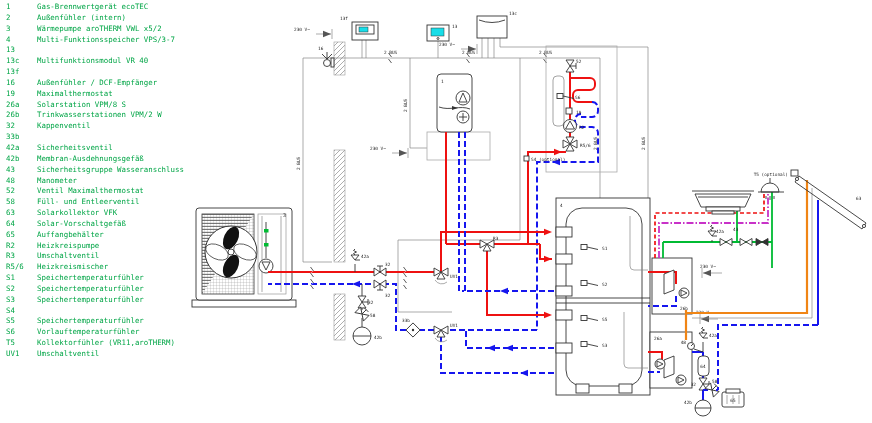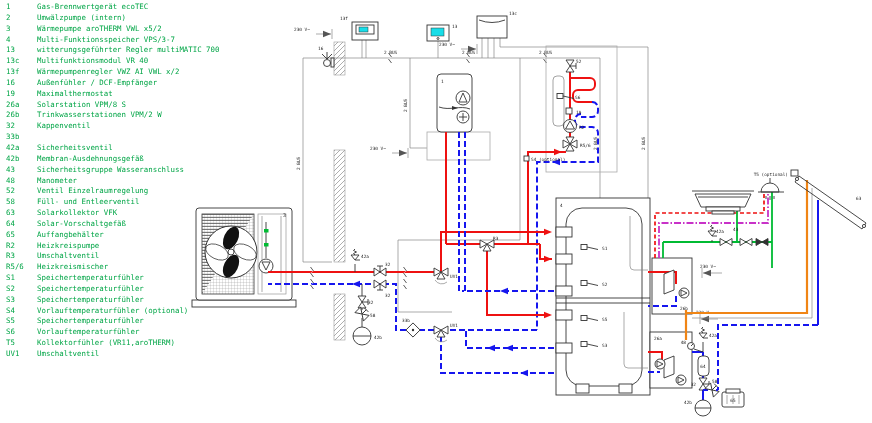--- a/index.html
+++ b/index.html
@@ -31,41 +31,39 @@
 
 <div id="stage">
 
   <div id="legend">
       <div class="legend-row">
         <span class="lkey">1</span>
         <span class="llabel">Gas-Brennwertgerät ecoTEC</span>
       </div>
       <div class="legend-row">
         <span class="lkey">2</span>
-        <span class="llabel">Umwälzpumpe (intern)</span>
+        <span class="llabel">Außenfühler (intern)</span>
       </div>
       <div class="legend-row">
         <span class="lkey">3</span>
         <span class="llabel">Wärmepumpe aroTHERM VWL x5/2</span>
       </div>
       <div class="legend-row">
         <span class="lkey">4</span>
         <span class="llabel">Multi-Funktionsspeicher VPS/3-7</span>
       </div>
       <div class="legend-row">
         <span class="lkey">13</span>
-        <span class="llabel">witterungsgeführter Regler multiMATIC 700</span>
       </div>
       <div class="legend-row">
         <span class="lkey">13c</span>
         <span class="llabel">Multifunktionsmodul VR 40</span>
       </div>
       <div class="legend-row">
         <span class="lkey">13f</span>
-        <span class="llabel">Wärmepumpenregler VWZ AI VWL x/2</span>
       </div>
       <div class="legend-row">
         <span class="lkey">16</span>
         <span class="llabel">Außenfühler / DCF-Empfänger</span>
       </div>
       <div class="legend-row">
         <span class="lkey">19</span>
         <span class="llabel">Maximalthermostat</span>
       </div>
       <div class="legend-row">
@@ -94,21 +92,21 @@
       <div class="legend-row">
         <span class="lkey">43</span>
         <span class="llabel">Sicherheitsgruppe Wasseranschluss</span>
       </div>
       <div class="legend-row">
         <span class="lkey">48</span>
         <span class="llabel">Manometer</span>
       </div>
       <div class="legend-row">
         <span class="lkey">52</span>
-        <span class="llabel">Ventil Einzelraumregelung</span>
+        <span class="llabel">Ventil Maximalthermostat</span>
       </div>
       <div class="legend-row">
         <span class="lkey">58</span>
         <span class="llabel">Füll- und Entleerventil</span>
       </div>
       <div class="legend-row">
         <span class="lkey">63</span>
         <span class="llabel">Solarkollektor VFK</span>
       </div>
       <div class="legend-row">
@@ -138,21 +136,20 @@
       <div class="legend-row">
         <span class="lkey">S2</span>
         <span class="llabel">Speichertemperaturfühler</span>
       </div>
       <div class="legend-row">
         <span class="lkey">S3</span>
         <span class="llabel">Speichertemperaturfühler</span>
       </div>
       <div class="legend-row">
         <span class="lkey">S4</span>
-        <span class="llabel">Vorlauftemperaturfühler (optional)</span>
       </div>
       <div class="legend-row">
         <span class="lkey">S5</span>
         <span class="llabel">Speichertemperaturfühler</span>
       </div>
       <div class="legend-row">
         <span class="lkey">S6</span>
         <span class="llabel">Vorlauftemperaturfühler</span>
       </div>
       <div class="legend-row">

